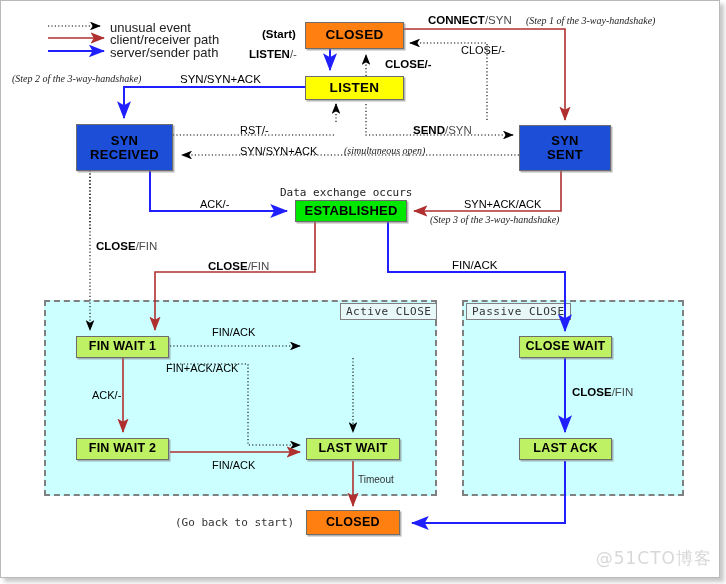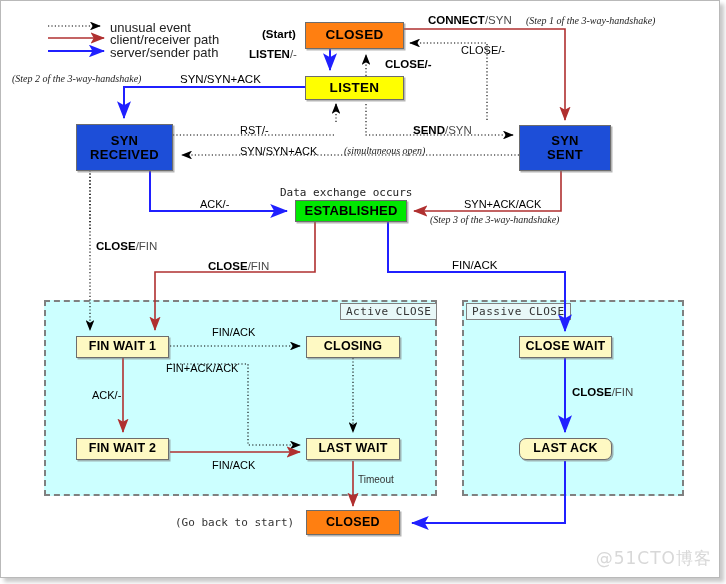--- a/index.html
+++ b/index.html
@@ -11,21 +11,21 @@
   svg.layer{position:absolute;left:0;top:0;width:726px;height:584px;pointer-events:none;}
 
   .state{position:absolute;box-sizing:border-box;border:1px solid #6d6d6d;
          display:flex;align-items:center;justify-content:center;text-align:center;
          font-weight:bold;color:#000;line-height:1.05;
          box-shadow:1.5px 1.5px 0 rgba(120,120,120,.55);}
   .st-closed{background:#ff7f11;font-size:13.5px;letter-spacing:.3px;}
   .st-listen{background:#ffff00;font-size:13.5px;letter-spacing:.3px;}
   .st-gray{background:#1d4ed8;font-size:13px;letter-spacing:.3px;}
   .st-estab{background:#00e800;font-size:13px;letter-spacing:.2px;}
-  .st-yellow{background:#fef9c3;font-size:12.5px;letter-spacing:.2px;}
+  .st-yellow{background:#bef264;font-size:12.5px;letter-spacing:.2px;}
 
   .group{position:absolute;box-sizing:border-box;border:2px dashed #808080;background:#ccffff;}
   .group-label{position:absolute;box-sizing:border-box;border:1px solid #808080;background:#e8f8f8;
                font-family:"DejaVu Sans Mono",monospace;font-size:11px;color:#333;
                padding:1px 5px;letter-spacing:.5px;}
 
   .lbl{position:absolute;white-space:nowrap;color:#000;font-size:11px;}
   .lbl-b{font-weight:bold;}
   .lbl-mono{font-family:"DejaVu Sans Mono",monospace;font-size:10.5px;color:#333;}
   .lbl-monob{font-family:"DejaVu Sans Mono",monospace;font-size:11px;color:#222;}
@@ -185,37 +185,34 @@
     </div>
 
     <div class="state st-estab" style="left:295px;top:200px;width:112px;height:22px;">
       <span>ESTABLISHED</span>
     </div>
 
     <div class="state st-yellow" style="left:76px;top:336px;width:93px;height:22px;">
       <span>FIN WAIT 1</span>
     </div>
 
-    <div class="state st-yellow" style="left:306px;top:336px;width:94px;height:22px;">
-      <span>CLOSING</span>
-    </div>
 
     <div class="state st-yellow" style="left:76px;top:438px;width:93px;height:22px;">
       <span>FIN WAIT 2</span>
     </div>
 
     <div class="state st-yellow" style="left:306px;top:438px;width:94px;height:22px;">
       <span>LAST WAIT</span>
     </div>
 
     <div class="state st-yellow" style="left:519px;top:336px;width:93px;height:22px;">
       <span>CLOSE WAIT</span>
     </div>
 
-    <div class="state st-yellow" style="left:519px;top:438px;width:93px;height:22px;border-radius:7px;">
+    <div class="state st-yellow" style="left:519px;top:438px;width:93px;height:22px;">
       <span>LAST ACK</span>
     </div>
 
     <div class="state st-closed" style="left:306px;top:510px;width:94px;height:25px;font-size:12.5px;">
       <span>CLOSED</span>
     </div>
 
     <div class="lbl lbl-legend" style="left:110px;top:20px;">unusual event</div>
     <div class="lbl lbl-legend" style="left:110px;top:32px;">client/receiver path</div>
     <div class="lbl lbl-legend" style="left:110px;top:45px;">server/sender path</div>

